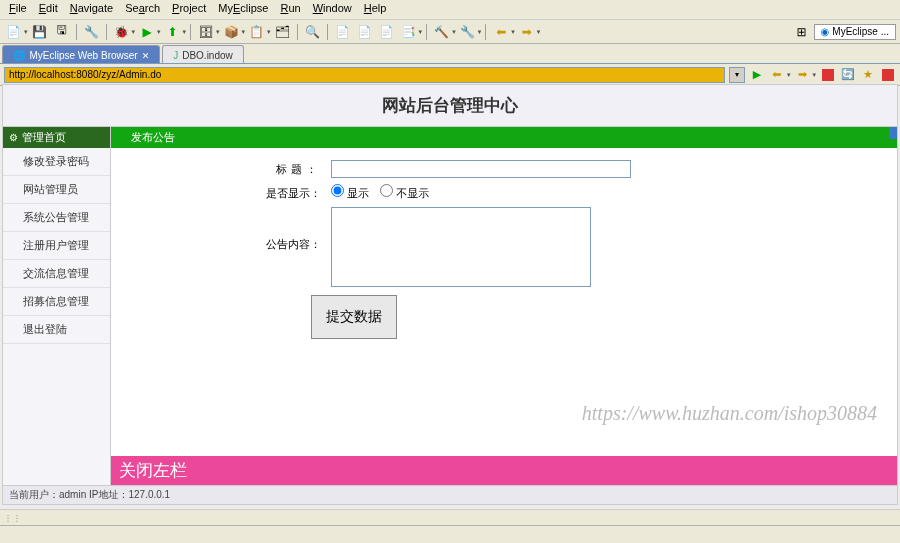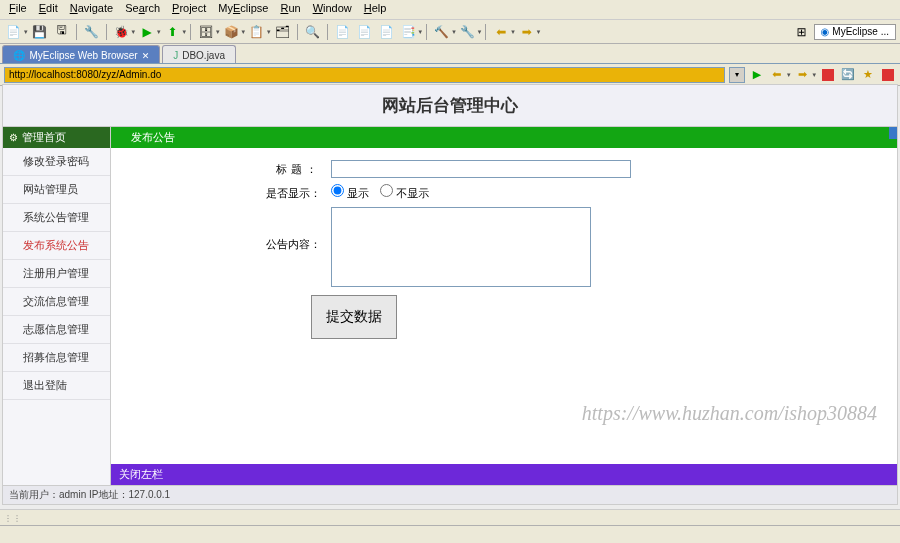--- a/index.html
+++ b/index.html
@@ -56,21 +56,21 @@
 .form-label { width: 220px; text-align: right; padding-right: 10px; padding-top: 2px; letter-spacing: 4px; }
 .form-label.nols { letter-spacing: 0; }
 .form-field input[type=text] { width: 300px; height: 18px; border: 1px solid #7f9db9; font-size: 11px; padding: 0 4px; }
 .form-field textarea { width: 260px; height: 80px; border: 1px solid #7f9db9; font-size: 11px; padding: 2px 4px; resize: none; }
 .radio-lbl { margin-right: 8px; }
 .submit-row { text-align: center; padding-left: 200px; }
 .submit-btn { padding: 12px 14px; font-size: 14px; background: #e8e8e8; border: 1px solid #888; cursor: pointer; }
 
 .watermark { position: absolute; right: 20px; bottom: 60px; font-size: 20px; font-style: italic; color: #bbb; font-family: Liberation Serif, serif; pointer-events: none; }
 
-.content-footer { background: #6d28d9; color: #fff; font-size: 11px; padding: 3px 8px; }
+.content-footer { background: #ec4899; color: #fff; font-size: 17px; padding: 3px 8px; }
 .right-edge { position: absolute; right: 0; top: 0; width: 8px; height: 12px; background: #3a78c8; }
 
 
 .ide-status { position: absolute; left: 0; right: 0; bottom: 0; height: 18px; background: #ece9d8; border-top: 1px solid #b0b0b0; font-size: 10px; padding: 2px 6px; }
 .ide-status-sep { height: 16px; background: #ece9d8; border-top: 1px solid #ccc; position: absolute; left: 0; right: 0; bottom: 18px; }
 .drag-dots { position: absolute; left: 4px; bottom: 20px; color: #888; font-size: 8px; letter-spacing: 1px; }
 
 .web-status { background: #e8e8ee; font-size: 10px; padding: 2px 6px; border-top: 1px solid #ccc; color: #444; }
 </style>
 </head>
@@ -137,21 +137,21 @@
 </div>
 
 <div class="editor-tabs">
   <div class="editor-tab active">
     <span>🌐</span>
     <span>MyEclipse Web Browser</span>
     <span class="close-x">✕</span>
   </div>
   <div class="editor-tab inactive">
     <span class="jicon">J</span>
-    <span>DBO.java</span>
+    <span>DBO.indow</span>
   </div>
 </div>
 
 <div class="addr-bar">
   <input class="addr-input" type="text" value="http://localhost:8080/zyz/Admin.do" style="">
   <div class="addr-drop">▾</div>
   <div class="addr-btn" style="color:#0a0">▶</div>
   <div class="addr-btn" style="color:#c90">⬅</div>
     <div class="tb-drop">▾</div>
   <div class="addr-btn" style="color:#c90">➡</div>
@@ -171,24 +171,22 @@
 
   <div class="main-split">
     <div class="sidebar">
       <div class="sidebar-header">
         <span class="icon">⚙</span>
         <span>管理首页</span>
       </div>
       <div class="sidebar-item">修改登录密码</div>
       <div class="sidebar-item">网站管理员</div>
       <div class="sidebar-item">系统公告管理</div>
-      <div class="sidebar-item active">发布系统公告</div>
       <div class="sidebar-item">注册用户管理</div>
       <div class="sidebar-item">交流信息管理</div>
-      <div class="sidebar-item">志愿信息管理</div>
       <div class="sidebar-item">招募信息管理</div>
       <div class="sidebar-item">退出登陆</div>
     </div>
 
     <div class="content">
       <div class="right-edge"></div>
       <div class="content-header">发布公告</div>
 
       <div class="form-area">
         <div class="form-row">

